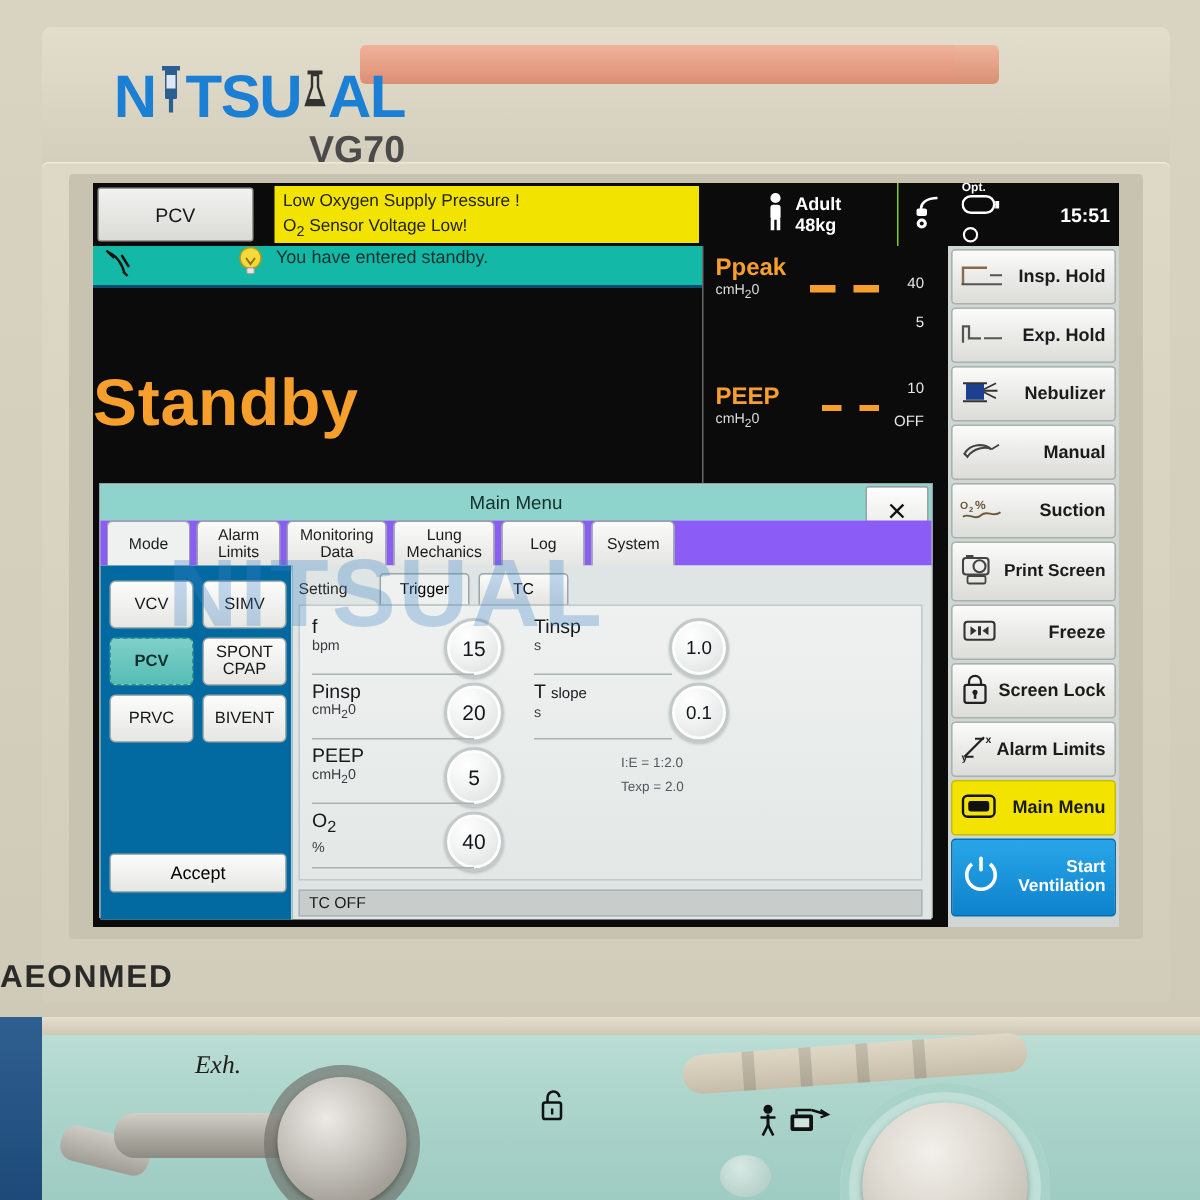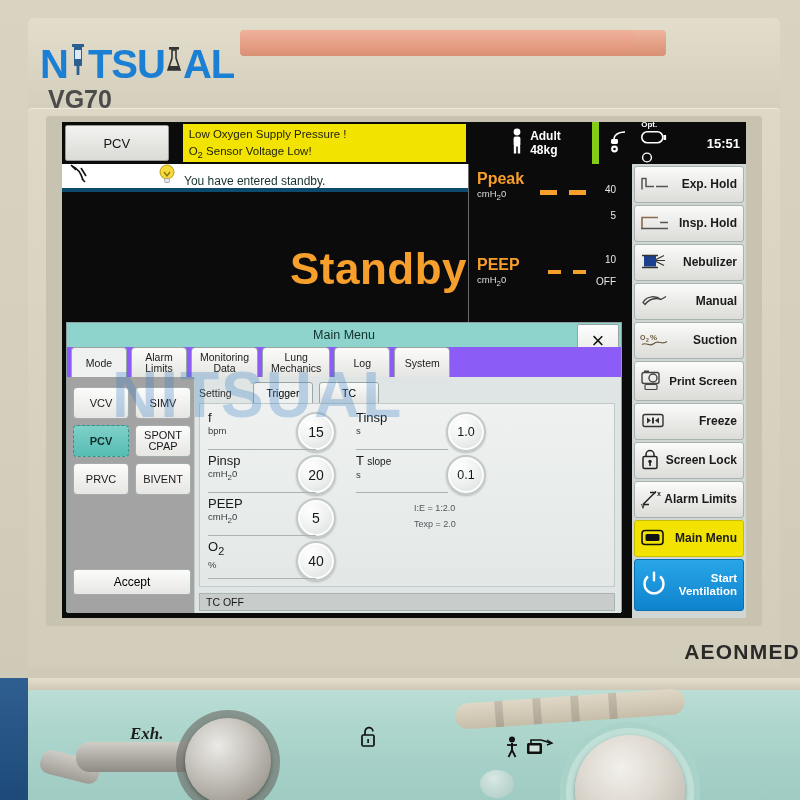--- a/index.html
+++ b/index.html
@@ -34,21 +34,21 @@
     background: linear-gradient(180deg,#ded8c7,#d2ccbb);
     border-radius: 4px;
     box-shadow: inset 0 1px 0 #efe9d8;
   }
   #bezel-inner{
     position:absolute; left:46px; top:116px; width:716px; height:510px;
     background:#c8c2b1; border-radius:3px;
   }
   #brand {
     position: absolute; left: 0; right: 0; top: 640px;
-    text-align: right; font-size: 21px; font-weight: bold;
+    text-align: left; font-size: 21px; font-weight: bold;
     letter-spacing: 1.2px; color: #2a2a28;
     font-family: "Liberation Sans", sans-serif;
   }
   
   #lower-body {
     position: absolute; left: 0; right: 0; top: 678px; height: 122px;
     background: linear-gradient(180deg,#bfe0d8 0%, #aed6cd 40%, #9ecbc2 100%);
     overflow: hidden;
   }
   #lower-left-strip{
@@ -89,22 +89,22 @@
   }
   #hose-top{
     position:absolute; left:455px; top:696px; width:230px; height:26px;
     background: linear-gradient(180deg,#e0d8c6,#c6bda9);
     border-radius: 13px; transform: rotate(-4deg);
   }
   .hose-seg{
     position:absolute; top:0; width:8px; height:26px; background:rgba(0,0,0,.12);
   }
   #exh-label{
-    position:absolute; left:130px; top:724px; font-size:17px;
-    color:#1d1d1b; font-weight:bold; font-style: italic;
+    position:absolute; left:130px; top:700px; font-size:17px;
+    color:#1d1d1b; font-weight:normal; font-style: italic;
     font-family:"Liberation Serif", serif;
   }
   #unlock-icon{ position:absolute; left:360px; top:726px; }
   #patient-icons{ position:absolute; left:505px; top:736px; display:flex; gap:6px; align-items:center; }
   #small-knob{
     position:absolute; left:480px; top:770px; width:34px; height:28px;
     border-radius:50%;
     background: radial-gradient(circle at 40% 30%, #d8e8e3, #a9c9c1);
   }
   
@@ -122,38 +122,38 @@
     font-size: 13px; color:#17171a;
   }
   #alarm-box {
     width: 290px; height: 38px; margin: 2px 0 0 14px;
     background: #f2e400; padding: 2px 0 0 6px;
   }
   .alarm-line { font-size: 11.5px; color:#23230e; line-height: 17px; font-weight: 500; }
   #patient-box{
     margin-left: 30px; width:105px; height:42px; color:#fff;
     display:flex; align-items:center; gap:6px; padding-left:14px;
-    border-right: 7px solid #84cc16;
+    border-right: 1px solid #84cc16;
   }
   .patient-txt{ font-size:12px; line-height:14px; font-weight:bold; }
   #power-box{ width:150px; height:42px; color:#fff; display:flex; align-items:center; gap:8px; padding-left:10px; position:relative;}
   #clock{ position:absolute; right:6px; top:14px; font-size:13px; font-weight:bold; color:#fff; }
   
   #msg-bar {
     position:absolute; left:0; top:42px; width:558px; height:28px;
-    background:#ffffff; display:flex; align-items:flex-end; gap:8px; padding-left:6px;
-    border-bottom: 4px solid #0c4a6e;
+    background:#14b8a6; display:flex; align-items:flex-start; gap:8px; padding-left:6px;
+    border-bottom: 2px solid #0c4a6e;
   }
   #msg-text{ font-size:12px; color:#14312e; }
   
   #wave-area{
     position:absolute; left:0; top:70px; width:405px; height:190px; background:#0b0b0b;
   }
   #standby-word{
-    position:absolute; left:0; right:0; top:52px; text-align:right;
+    position:absolute; left:0; right:0; top:52px; text-align:left;
     font-size:44px; font-weight:bold; color:#f79f2c; letter-spacing:.5px;
   }
   
   #num-panel{
     position:absolute; left:406px; top:42px; width:152px; height:218px;
     background:#0b0b0b; border-left:1px solid #6a6a6a;
   }
   .num-block{ position:relative; padding:6px 0 0 8px; }
   .num-label{ font-size:16px; font-weight:bold; color:#f79f2c; line-height:17px; }
   .num-label.yellow{ color:#f2e400; }
@@ -206,21 +206,21 @@
     height:32px; min-width:56px; padding:0 8px;
     background: linear-gradient(180deg,#fbfbfa,#e4e4e1);
     border:1px solid #9aa5a5; border-radius:4px 4px 0 0;
     font-size:10.5px; color:#1b1b1b; text-align:center;
     display:flex; align-items:center; justify-content:center; line-height:11px;
   }
   .tab.active{ background:#eef1f0; border-bottom-color:#eef1f0; }
   #dlg-body{ position:relative; height:236px; background:#dfe5e4; display:flex; }
   #mode-col{
     width:128px; padding:10px 0 0 6px; position:relative;
-    background:#a3a3a3; border-right:1px solid #c3cdcb;
+    background:#0369a1; border-right:1px solid #c3cdcb;
   }
   .mode-grid{ display:flex; flex-wrap:wrap; gap:6px; width:118px; }
   .mbtn{
     width:56px; height:32px;
     background: linear-gradient(180deg,#fcfcfb,#e6e6e3);
     border:1px solid #a4adab; border-radius:4px;
     font-size:11px; color:#16181a; display:flex; align-items:center;
     justify-content:center; text-align:center; line-height:11px;
   }
   .mbtn.sel{
@@ -266,21 +266,21 @@
   }
   .dial.small-txt{ font-size:12.5px; }
   #ie-info{ position:absolute; left:66px; top:96px; font-size:9px; color:#53585c; line-height:16px; }
   #tc-bar{
     position:absolute; left:4px; bottom:2px; right:6px; height:18px;
     background:#c8cdcc; border:1px solid #aab4b2;
     font-size:10.5px; color:#16181a; display:flex; align-items:center; padding-left:6px;
   }
   
   #watermark{
-    position:absolute; left:0; top:0; width:663px; height:800px; pointer-events:none;
+    position:absolute; left:0; top:0; width:663px; height:800px; pointer-events:none;text-align:right;
   }
   #wm-logo{
     position:absolute; left:40px; top:42px; width:230px;
   }
   #wm-name{
     font-size:40px; font-weight:bold; color:#1b7fd4; letter-spacing:-1px;
     line-height:40px; font-family:"Liberation Sans", sans-serif;
   }
   #wm-vg70{
     font-size:25px; font-weight:bold; color:#4b4b4b; line-height:26px; margin-left:8px;
@@ -415,37 +415,37 @@
         <div class="num-label yellow">ftotal</div>
         <div class="num-unit">bpm</div>
       </div>
     </div>
 
     <div id="btn-col">
 
       <div class="sbtn">
         <span class="ico">
           <svg width="30" height="18" viewBox="0 0 30 18">
-            <path d="M2 15 L2 4 L6 4 L6 12 L14 12" stroke="#555" stroke-width="1.5" fill="none"></path>
-            <path d="M16 12 L28 12" stroke="#555" stroke-width="1.3"></path>
-          </svg>
-        </span>
-        <span>Exp. Hold</span>
-      </div>
-
-      <div class="sbtn">
-        <span class="ico">
-          <svg width="30" height="18" viewBox="0 0 30 18">
             <path d="M2 15 L2 4 L10 4" stroke="#8a6a4a" stroke-width="1.6" fill="none"></path>
             <path d="M10 4 L18 4" stroke="#8a6a4a" stroke-width="1.6"></path>
             <path d="M1 15 L28 15" stroke="#555" stroke-width="1.3"></path>
             <path d="M20 9 L28 9" stroke="#555" stroke-width="1.3"></path>
           </svg>
         </span>
         <span>Insp. Hold</span>
+      </div>
+
+      <div class="sbtn">
+        <span class="ico">
+          <svg width="30" height="18" viewBox="0 0 30 18">
+            <path d="M2 15 L2 4 L6 4 L6 12 L14 12" stroke="#555" stroke-width="1.5" fill="none"></path>
+            <path d="M16 12 L28 12" stroke="#555" stroke-width="1.3"></path>
+          </svg>
+        </span>
+        <span>Exp. Hold</span>
       </div>
 
       <div class="sbtn">
         <span class="ico">
           <svg width="30" height="20" viewBox="0 0 30 20">
             <rect x="4" y="4" width="12" height="11" fill="#1d3f8f"></rect>
             <path d="M2 4 L18 4" stroke="#333" stroke-width="1.4"></path>
             <path d="M2 16 L18 16" stroke="#333" stroke-width="1.4"></path>
             <path d="M16 8 L24 4" stroke="#333" stroke-width="1.2"></path>
             <path d="M16 9 L25 9" stroke="#333" stroke-width="1.2"></path>

